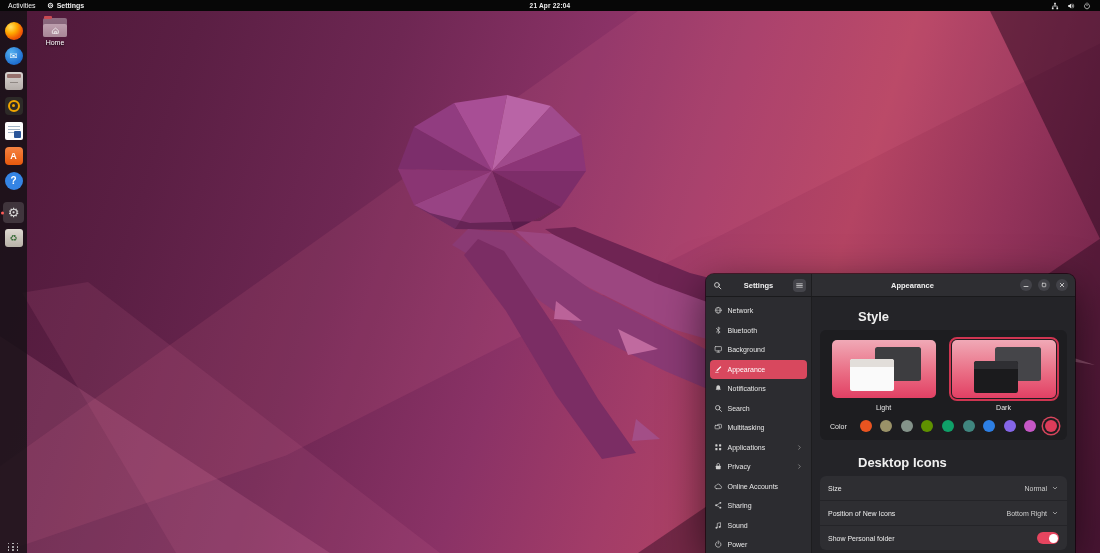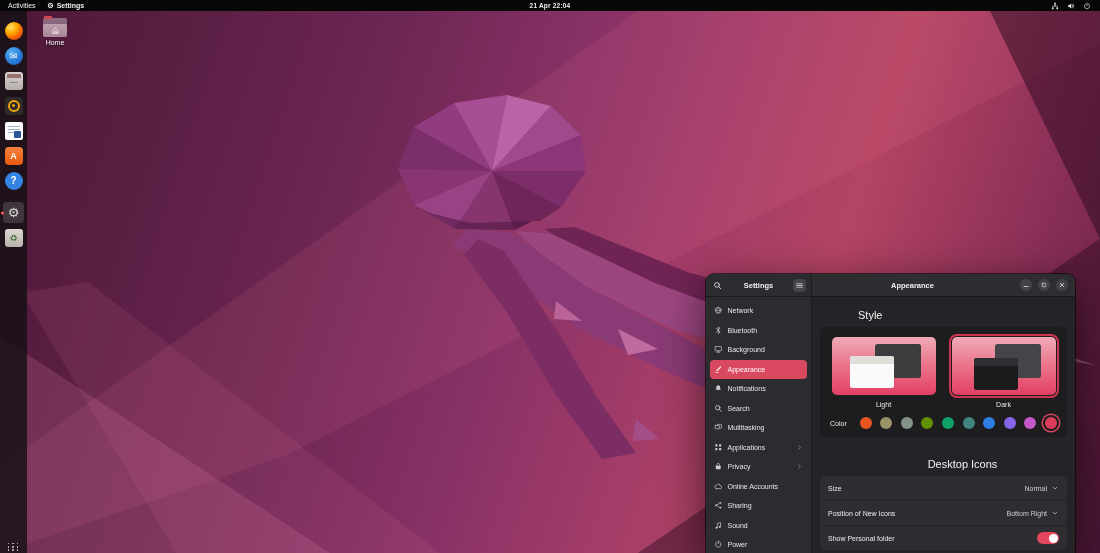--- a/index.html
+++ b/index.html
@@ -105,22 +105,22 @@
   .side-item{display:flex;align-items:center;gap:5px;height:19px;padding:0 4px;border-radius:4px;
      font-size:7px;color:#e6e6e6;margin-bottom:.5px;}
   .side-item .ico{width:8.5px;height:8.5px;color:#cfcfcf;flex:none;}
   .side-item .lbl{white-space:nowrap;}
   .side-item .chev{display:none;margin-left:auto;width:7px;height:7px;color:#9a9a9a;}
   .side-item.has-chevron .chev{display:block;}
   .side-item.selected{background:#d8485e;color:#fff;}
   .side-item.selected .ico{color:#fff;}
 
   .content{flex:1;background:#242428;padding:8px;box-sizing:border-box;overflow:hidden;}
-  .sec-title{font-size:11px;font-weight:400;margin:4px 0 6px 2px;color:#f0f0f0;padding-left:36px;}
-  .sec-title.mt{margin-top:21px;text-align:center;}
+  .sec-title{font-size:13px;font-weight:700;margin:4px 0 6px 2px;color:#f0f0f0;padding-left:36px;}
+  .sec-title.mt{margin-top:15px;}
   .group{background:#1d1d20;border-radius:6px;padding:8px;box-sizing:border-box;}
   .style-row{display:flex;justify-content:center;gap:16px;padding-top:2px;}
   .style-card{width:104px;cursor:pointer;}
   .preview{height:58px;border-radius:5px;position:relative;overflow:hidden;
      background:linear-gradient(180deg,#f0a9b6 0%,#ea6e85 55%,#e24064 100%);}
   .style-card.selected .preview{outline:2px solid #cf3551;outline-offset:1.5px;}
   .pwin{position:absolute;border-radius:2.5px;}
   .pwin.back{width:44%;height:58%;left:42%;top:12%;background:#3d3d40;}
   .pwin.front{width:42%;height:55%;left:18%;top:33%;}
   .style-card.light .pwin.front{background:#fafafa;}

